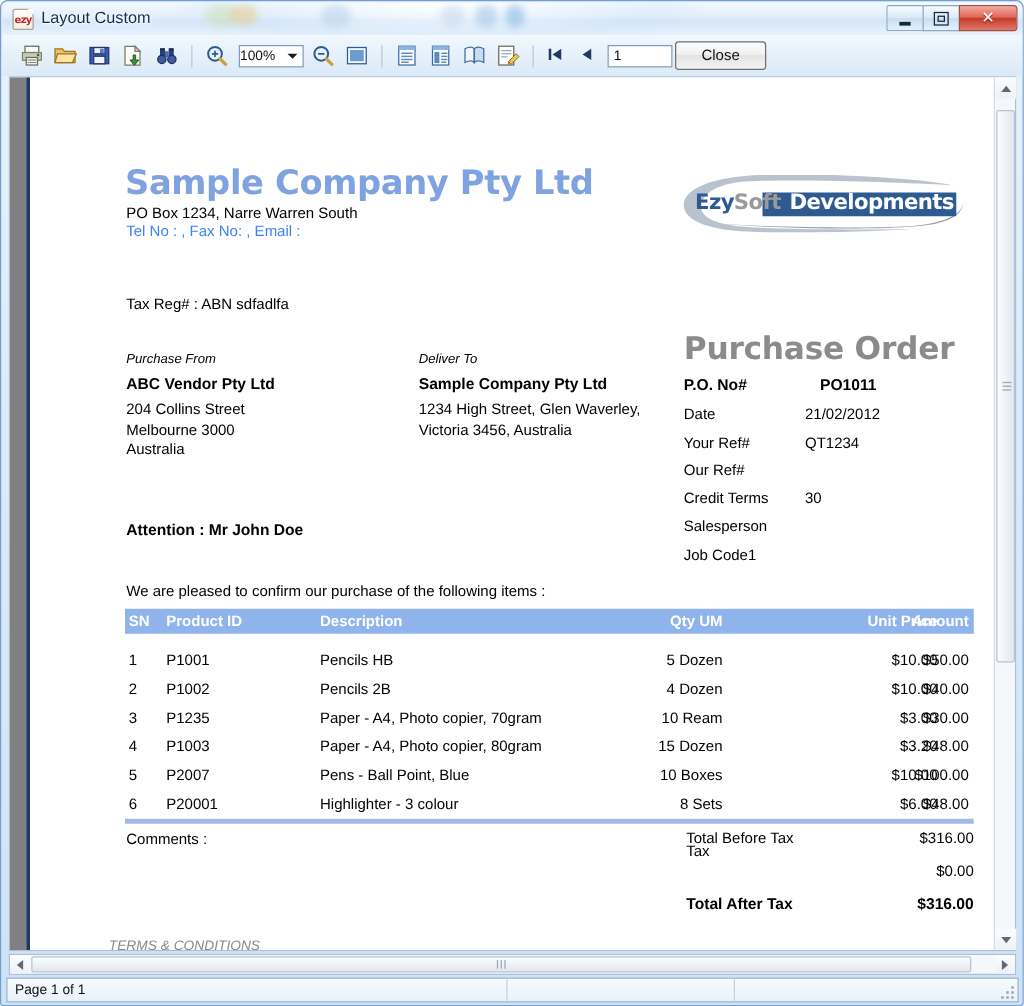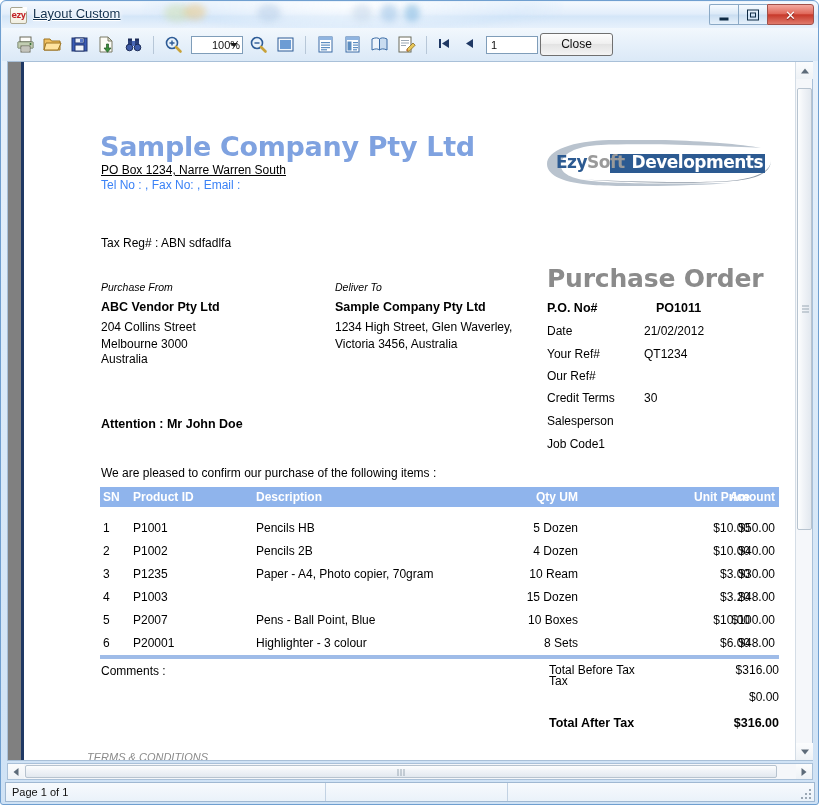--- a/index.html
+++ b/index.html
@@ -49,21 +49,20 @@
   }
   .app-icon::before{
     content:"";position:absolute;right:-1px;top:-1px;
     border-width:0 5px 5px 0;border-style:solid;border-color:transparent #ffffff transparent transparent;
   }
   .title-text{
     position:absolute;left:31px;top:4px;
     font-size:13px;color:#11304e;
     text-shadow:0 0 4px #ffffff,0 0 6px #ffffff,0 1px 0 #ffffff;
     white-space:nowrap;
-    text-decoration:underline;
   }
 
   .caption-btns{position:absolute;right:4px;top:2px;height:21px;display:flex;gap:0;}
   .cbtn{
     width:29px;height:21px;box-sizing:border-box;
     border:1px solid #8ba9c6;border-right:none;
     background:linear-gradient(180deg,#f7fbff 0%,#dbe9f7 48%,#c9ddf1 52%,#e6f1fb 100%);
     position:relative;
   }
   .cbtn.min{border-radius:2px 0 0 2px;}
@@ -92,21 +91,21 @@
   .sep{width:1px;height:18px;background:#b7c7d8;margin:0 6px;flex:0 0 auto;}
 
   
   .tb-icon svg{position:absolute;left:2px;top:2px;}
 
   .zoom-combo{
     position:relative;width:52px;height:18px;margin:0 2px 0 4px;
     background:#ffffff;border:1px solid #7f9db9;box-sizing:border-box;
     display:flex;align-items:center;flex:0 0 auto;
   }
-  .zoom-combo .zval{font-size:11px;color:#101010;padding-left:20px;font-family:"Liberation Sans",sans-serif;}
+  .zoom-combo .zval{font-size:11px;color:#101010;padding-left:0;font-family:"Liberation Sans",sans-serif;}
   .zoom-arrow{
     position:absolute;right:4px;top:6px;
     width:0;height:0;border-left:4px solid transparent;border-right:4px solid transparent;border-top:4px solid #1b1b1b;
   }
 
   .nav-btn{width:17px;height:17px;margin:0 4px;position:relative;flex:0 0 auto;}
   .page-input{
     width:52px;height:18px;background:#ffffff;border:1px solid #7f9db9;
     box-sizing:border-box;font-size:11px;color:#101010;padding-left:4px;line-height:16px;
     margin:0 3px;flex:0 0 auto;font-family:"Liberation Sans",sans-serif;
@@ -176,34 +175,34 @@
   .hs-grip span{display:inline-block;width:1px;height:7px;background:#9aa7b4;margin:0 1px;vertical-align:middle;}
 
   
   .statusbar{
     position:absolute;left:4px;top:781px;width:810px;height:20px;
     box-sizing:border-box;border:1px solid #9fb8d2;
     background:linear-gradient(180deg,#f7fafd 0%,#eaf2fa 100%);
     display:flex;align-items:center;
   }
   .sb-panel{height:18px;line-height:18px;font-size:11px;color:#101010;padding-left:6px;box-sizing:border-box;}
-  .sb-p1{width:320px;border-right:1px solid #c2d2e3;}
+  .sb-p1{width:400px;border-right:1px solid #c2d2e3;}
   .sb-p2{width:182px;border-right:1px solid #c2d2e3;}
   .sb-p3{flex:1;}
   .resize-grip{position:absolute;right:3px;bottom:2px;width:12px;height:12px;}
   .resize-grip span{position:absolute;width:2px;height:2px;background:#9aa7b4;}
 
   
   .doc{position:absolute;left:0;top:0;width:754px;height:698px;}
   .co-name{
     position:absolute;left:76px;top:69px;
     font-size:27px;font-weight:bold;color:#7fa2e0;
     font-family:"DejaVu Sans",sans-serif;letter-spacing:-.3px;white-space:nowrap;
   }
-  .co-addr{position:absolute;left:77px;top:101px;font-size:12px;color:#000;white-space:nowrap;text-decoration:underline;}
+  .co-addr{position:absolute;left:77px;top:101px;font-size:12px;color:#000;white-space:nowrap;}
   .co-tel{position:absolute;left:77px;top:116px;font-size:12px;color:#3b82f6;white-space:nowrap;}
   .taxreg{position:absolute;left:77px;top:174px;font-size:12px;color:#000;white-space:nowrap;}
 
   
   .logo{position:absolute;left:519px;top:78px;width:237px;height:46px;}
   .logo .swoosh{
     position:absolute;left:0;top:0;width:237px;height:46px;
   }
   .logo .bar{
     position:absolute;left:67px;top:14px;width:155px;height:19px;
@@ -543,20 +542,21 @@
                 <span class="c-sn">3</span>
                 <span class="c-pid">P1235</span>
                 <span class="c-desc">Paper - A4, Photo copier, 70gram</span>
                 <span class="c-qty">10 Ream</span>
                 <span class="c-up">$3.00</span>
                 <span class="c-amt">$30.00</span>
               </div>
               <div class="irow">
                 <span class="c-sn">4</span>
                 <span class="c-pid">P1003</span>
+                <span class="c-desc">Paper - A4, Photo copier, 80gram</span>
                 <span class="c-qty">15 Dozen</span>
                 <span class="c-up">$3.20</span>
                 <span class="c-amt">$48.00</span>
               </div>
               <div class="irow">
                 <span class="c-sn">5</span>
                 <span class="c-pid">P2007</span>
                 <span class="c-desc">Pens - Ball Point, Blue</span>
                 <span class="c-qty">10 Boxes</span>
                 <span class="c-up">$10.00</span>

